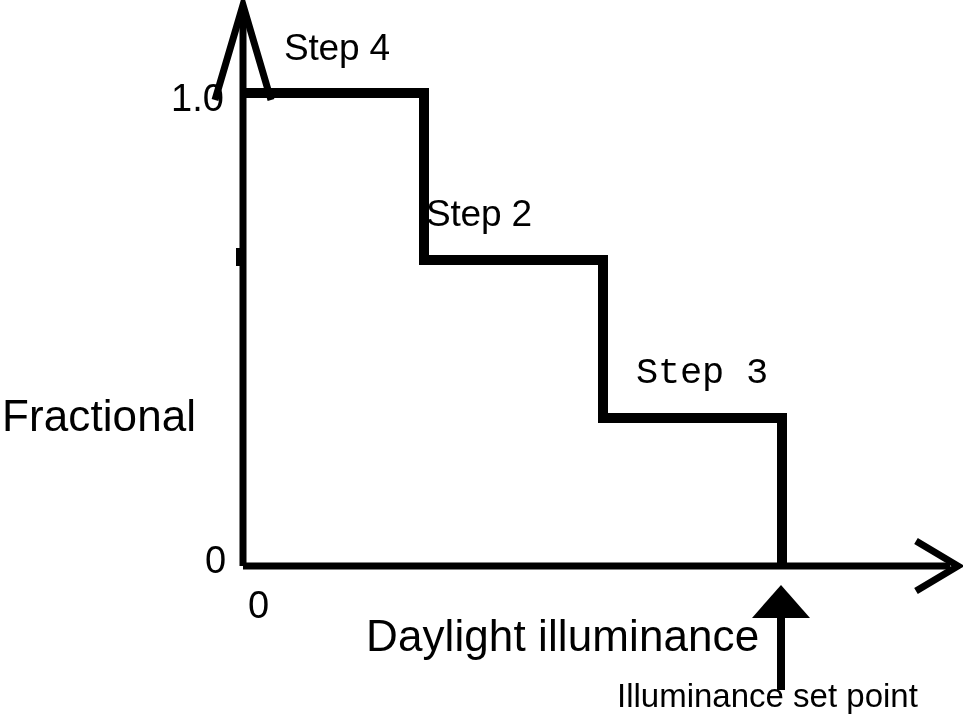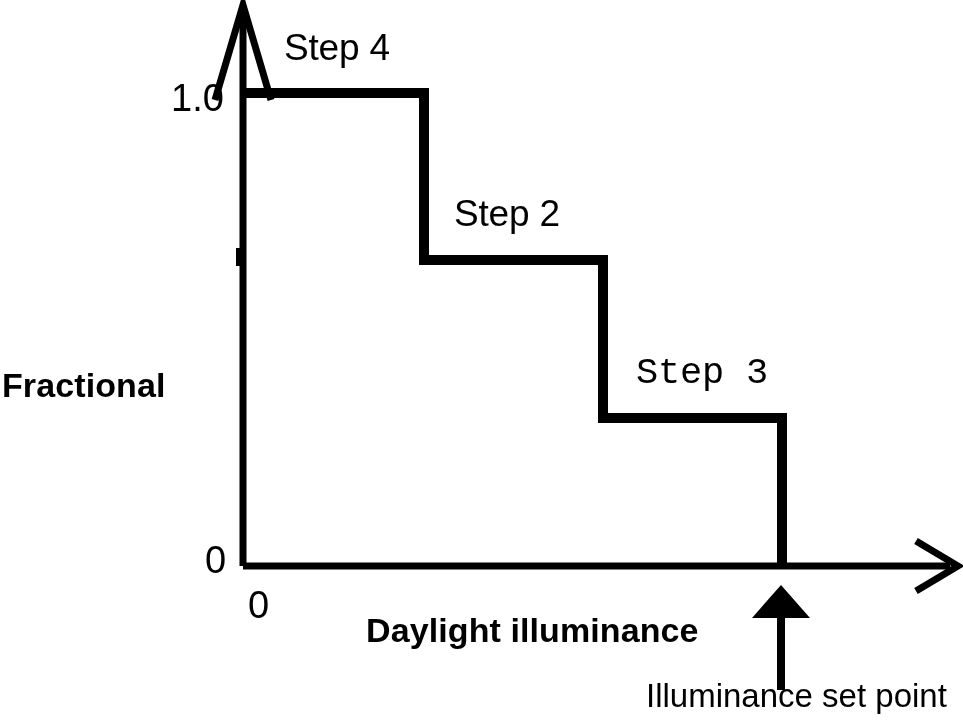--- a/index.html
+++ b/index.html
@@ -39,22 +39,22 @@
     font-weight: 400;
     letter-spacing: -0.2px;
   }
   
   .tick-label {
     font-size: 38px;
     font-weight: 400;
   }
   
   .axis-title {
-    font-size: 34px;
-    font-weight: 700;
+    font-size: 44px;
+    font-weight: 400;
     letter-spacing: 0.1px;
   }
   .axis-title.multiline {
     line-height: 1.22;
   }
   
   .callout-label {
     font-size: 33px;
     font-weight: 400;
   }
@@ -75,26 +75,25 @@
   }
   #tick-y-zero {
     left: 205px;
     top: 539px;
   }
   #tick-x-zero {
     left: 248px;
     top: 584px;
   }
   #step-1-label { left: 284px; top: 27px; }
-  #step-2-label { left: 454px; top: 193px; }
+  #step-2-label { left: 426px; top: 193px; }
   #step-3-label { left: 636px; top: 353px; font-family: Liberation Mono, monospace; }
   #setpoint-label {
     left: 617px;
     top: 678px;
-    margin-left: 29px;
   }
 </style>
 </head>
 <body>
 
 <div id="figure">
 
   <svg id="plot-svg" viewBox="0 0 963 722">
 
     <line x1="243" y1="566" x2="243" y2="10" stroke="#000000" stroke-width="7"></line>

